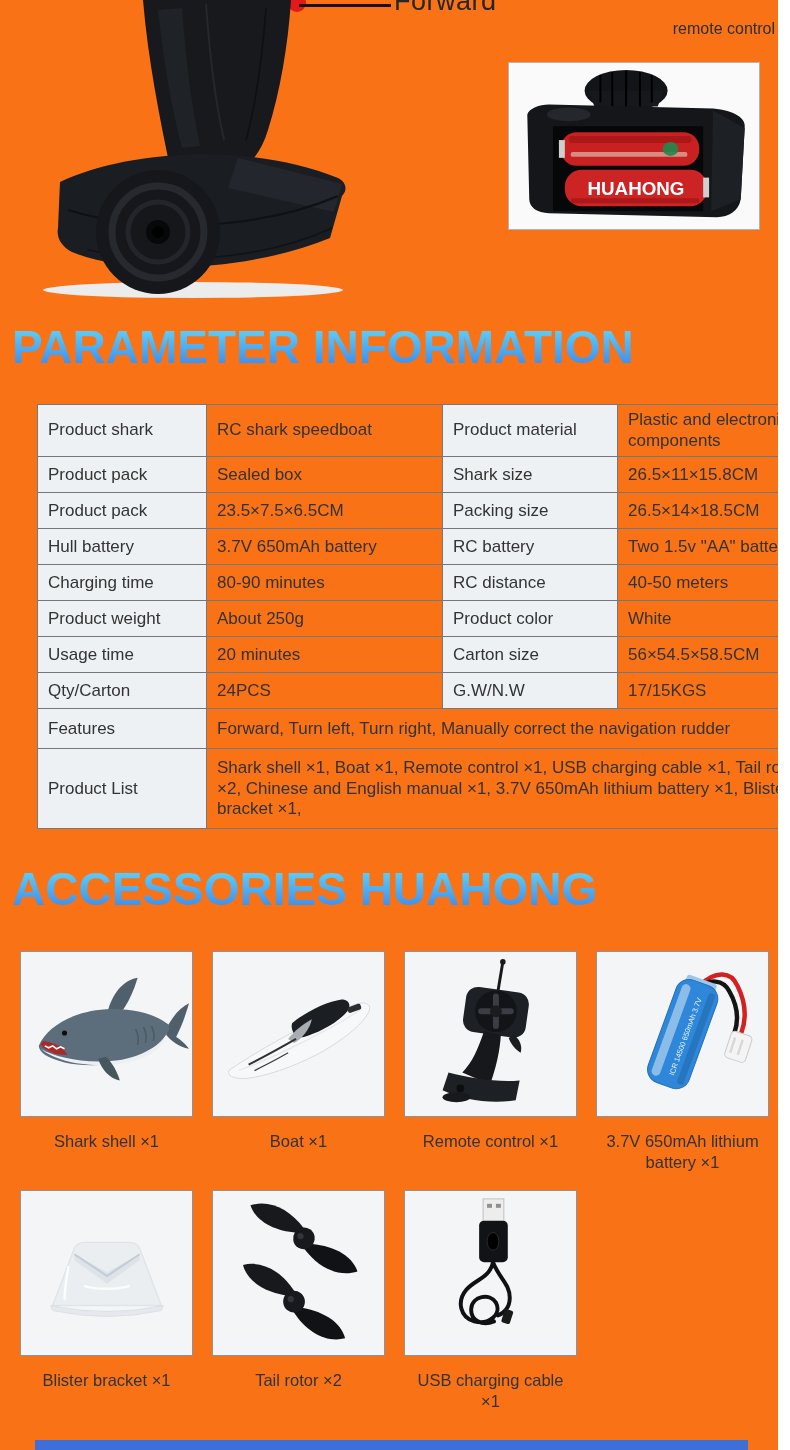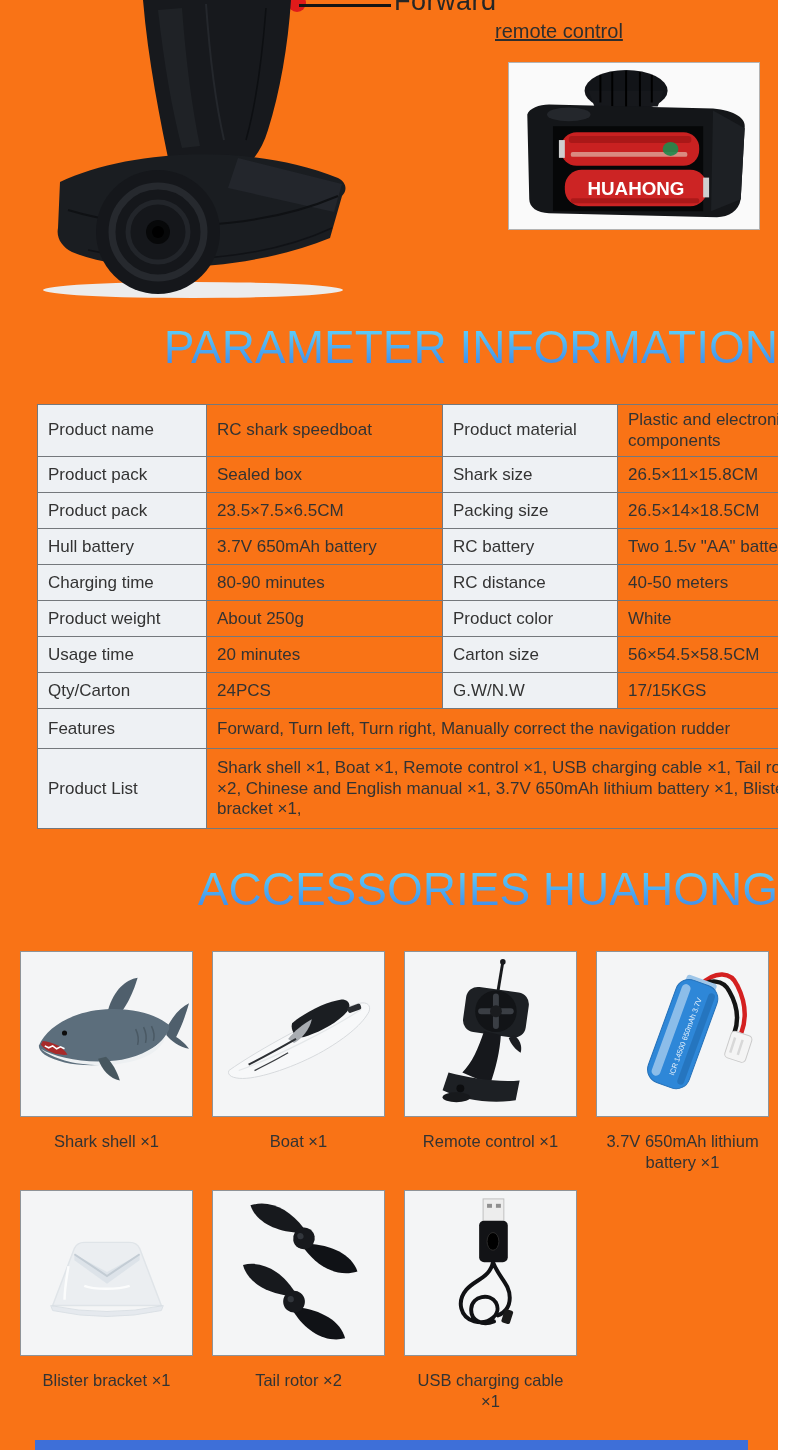--- a/index.html
+++ b/index.html
@@ -3,30 +3,30 @@
 <meta charset="utf-8">
 <style>
   html,body{margin:0;padding:0;background:#fff;}
   #page{position:relative;width:778px;height:1450px;background:#f97316;overflow:hidden;
         font-family:"Liberation Sans",sans-serif;color:#333;}
 
   
   .remote-photo{position:absolute;left:8px;top:0;width:350px;height:300px;}
   .forward-label{position:absolute;left:394px;top:-14px;font-size:27px;font-weight:500;color:#262626;letter-spacing:.5px;}
   .leader-line{position:absolute;left:299px;top:4px;width:92px;height:3px;background:#141414;}
-  .remote-caption{position:absolute;left:495px;top:20px;width:280px;text-align:left;
-                  font-size:20px;font-weight:500;color:#2e2e2e;text-decoration:underline;}
+  .remote-caption{position:absolute;left:495px;top:20px;width:280px;text-align:right;
+                  font-size:16px;font-weight:500;color:#2e2e2e;}
   .battery-box{position:absolute;left:508px;top:62px;width:252px;height:168px;
                border:1px solid #b3b3b3;background:#fbfbfb;box-sizing:border-box;}
   .battery-caption{position:absolute;left:502px;top:232px;width:262px;text-align:center;
                    font-size:19.5px;font-weight:500;color:#2e2e2e;line-height:1.4;}
 
   
-  .section-title{position:absolute;left:0;right:0;text-align:right;font-size:46px;font-weight:400;
-                 letter-spacing:0px;}
+  .section-title{position:absolute;left:0;right:0;text-align:left;font-size:46px;font-weight:700;
+                 letter-spacing:0px;padding-left:12px;}
   .section-title span{display:inline-block;background:linear-gradient(180deg,#63dafa 5%,#3b82e8 95%);
                  -webkit-background-clip:text;background-clip:text;color:transparent;}
   #param-title{top:320px;}
   #acc-title{top:862px;}
 
   
   .param-table{position:absolute;left:37px;top:404px;width:716px;border-collapse:collapse;
                table-layout:fixed;font-size:17px;color:#333;}
   .param-table td{border:1px solid #74787c;padding:5px 10px;vertical-align:middle;line-height:1.22;}
   .param-table td.lbl{background:#eef1f4;}
@@ -107,21 +107,21 @@
   </div>
 
 
   <div class="section-title" id="param-title">
     <span>PARAMETER INFORMATION</span>
   </div>
 
   <table class="param-table">
     <tbody>
         <tr>
-      <td class="lbl col1">Product name</td>
+      <td class="lbl col1">Product shark</td>
       <td class="col2">RC shark speedboat</td>
       <td class="lbl col3">Product material</td>
       <td class="col4">Plastic and electronic components</td>
     </tr>
     <tr>
       <td class="lbl">Product pack</td>
       <td>Sealed box</td>
       <td class="lbl">Shark size</td>
       <td>26.5×11×15.8CM</td>
     </tr>

